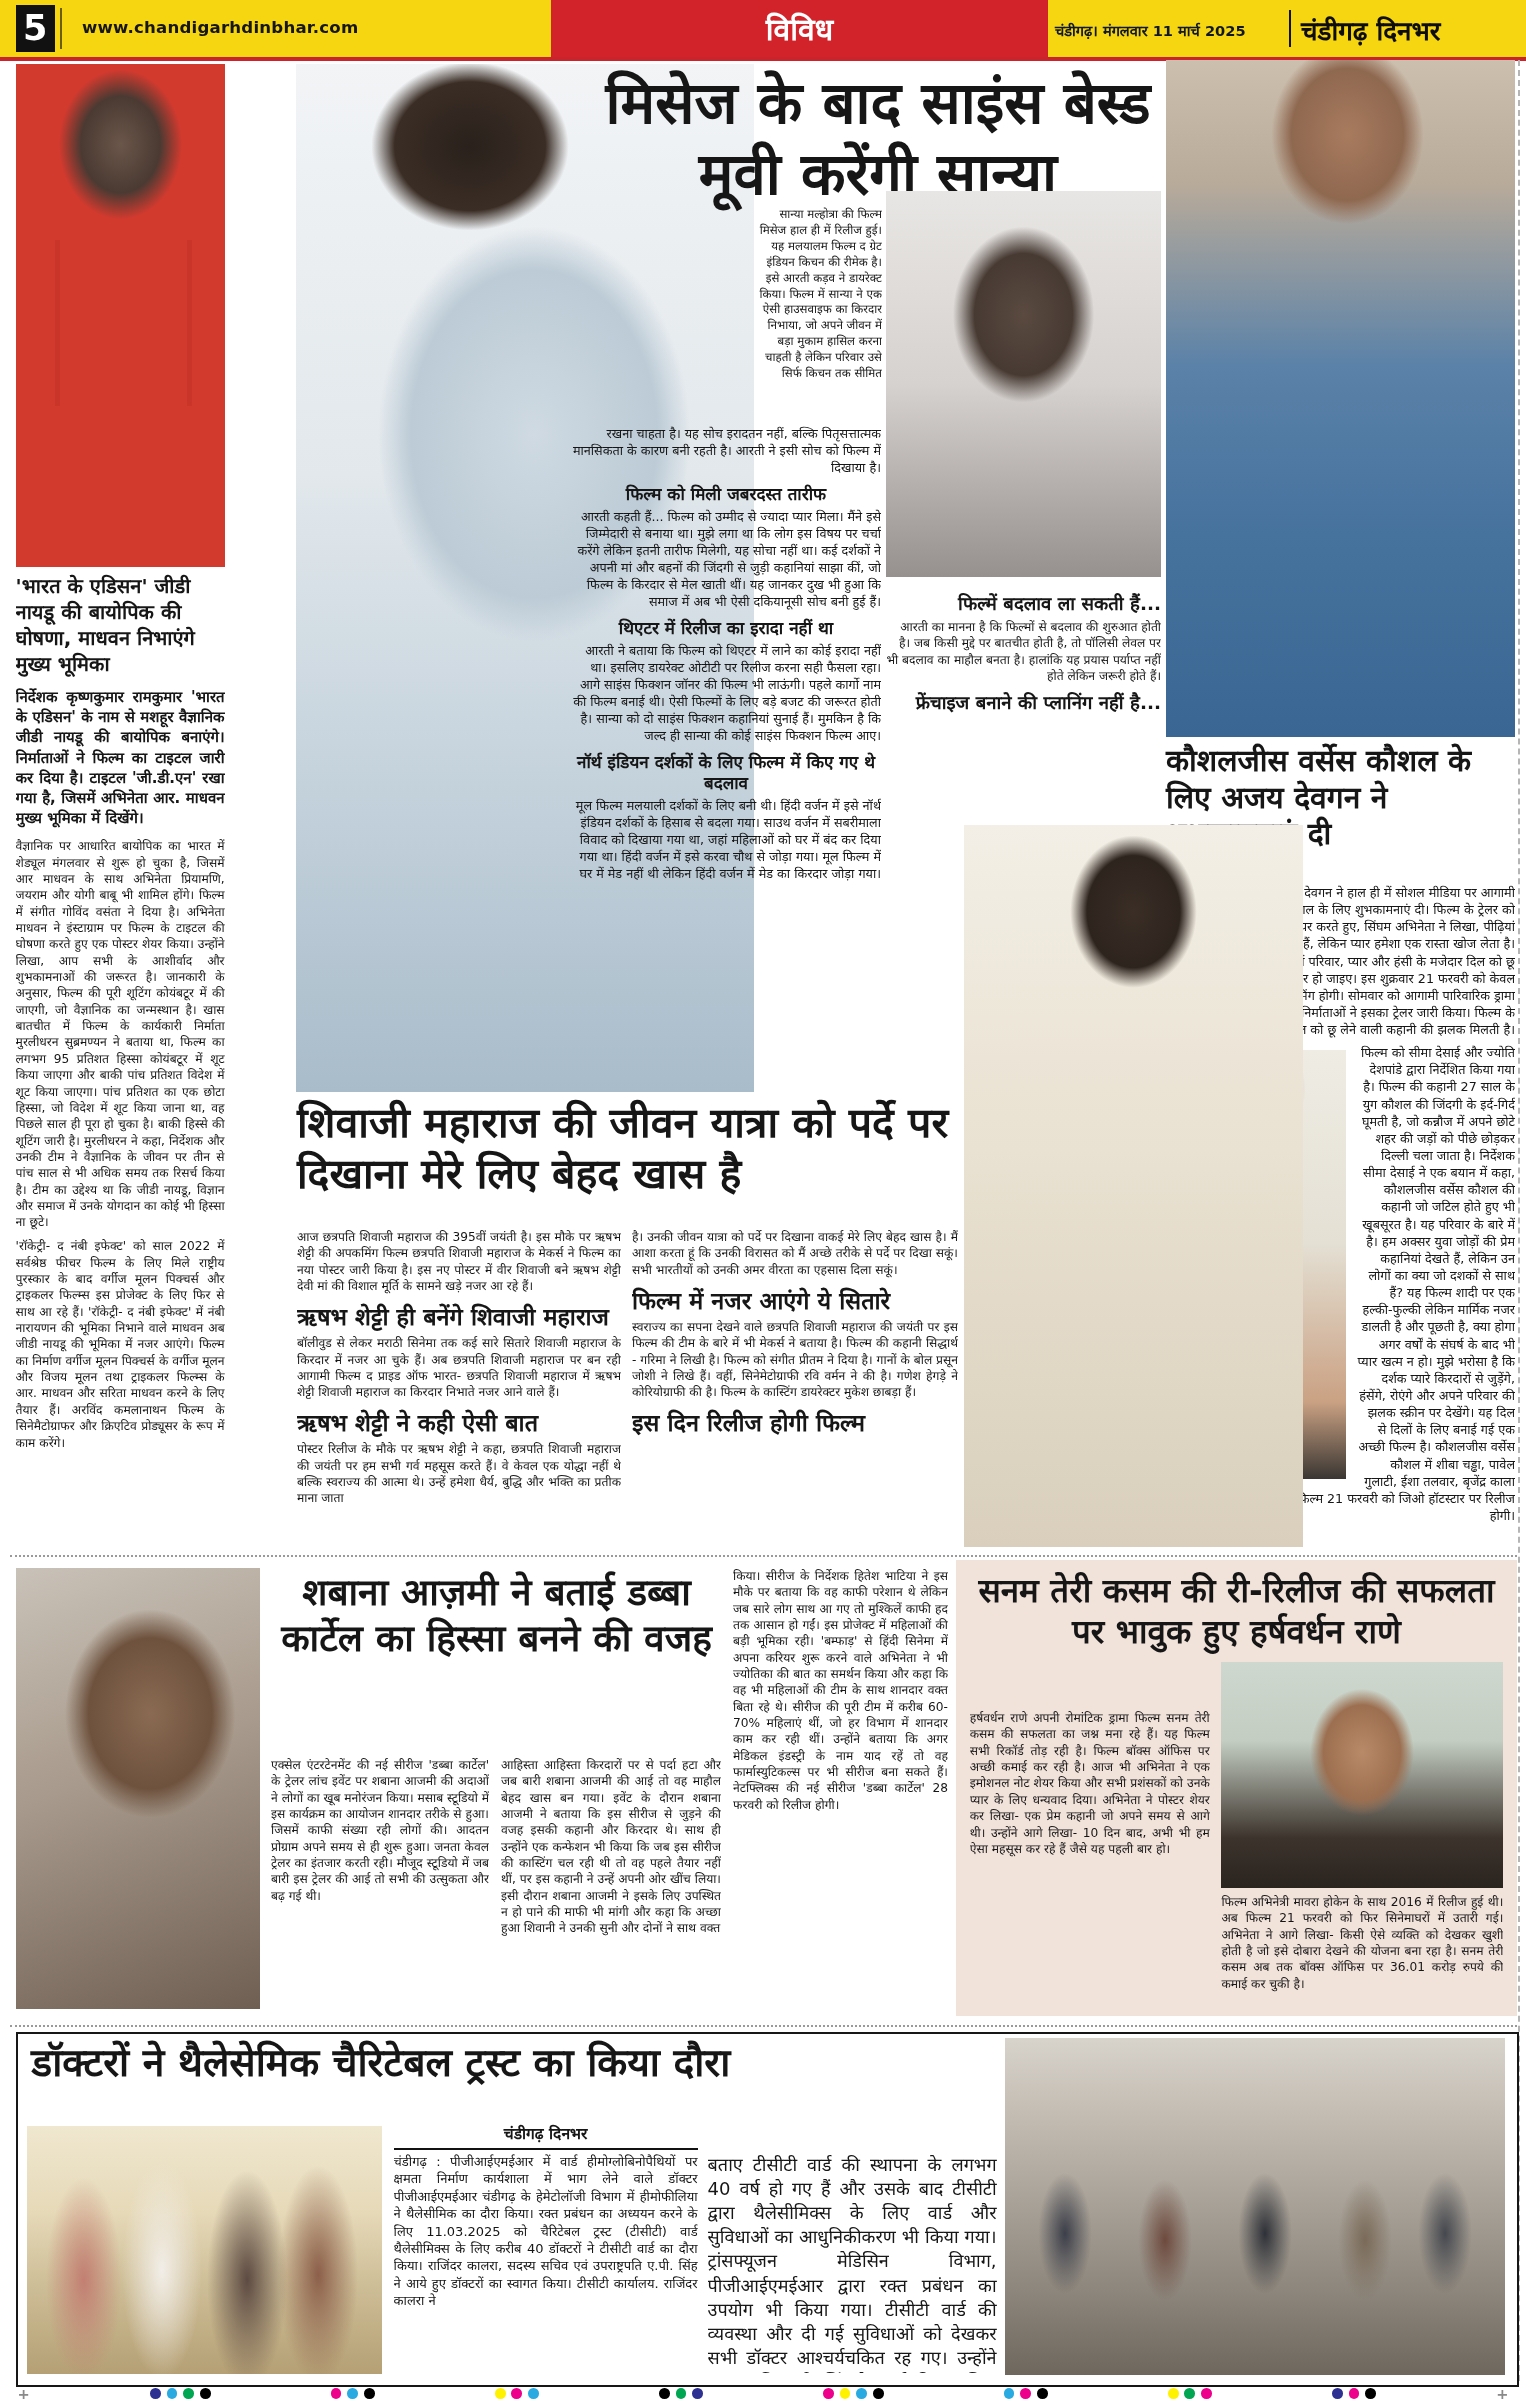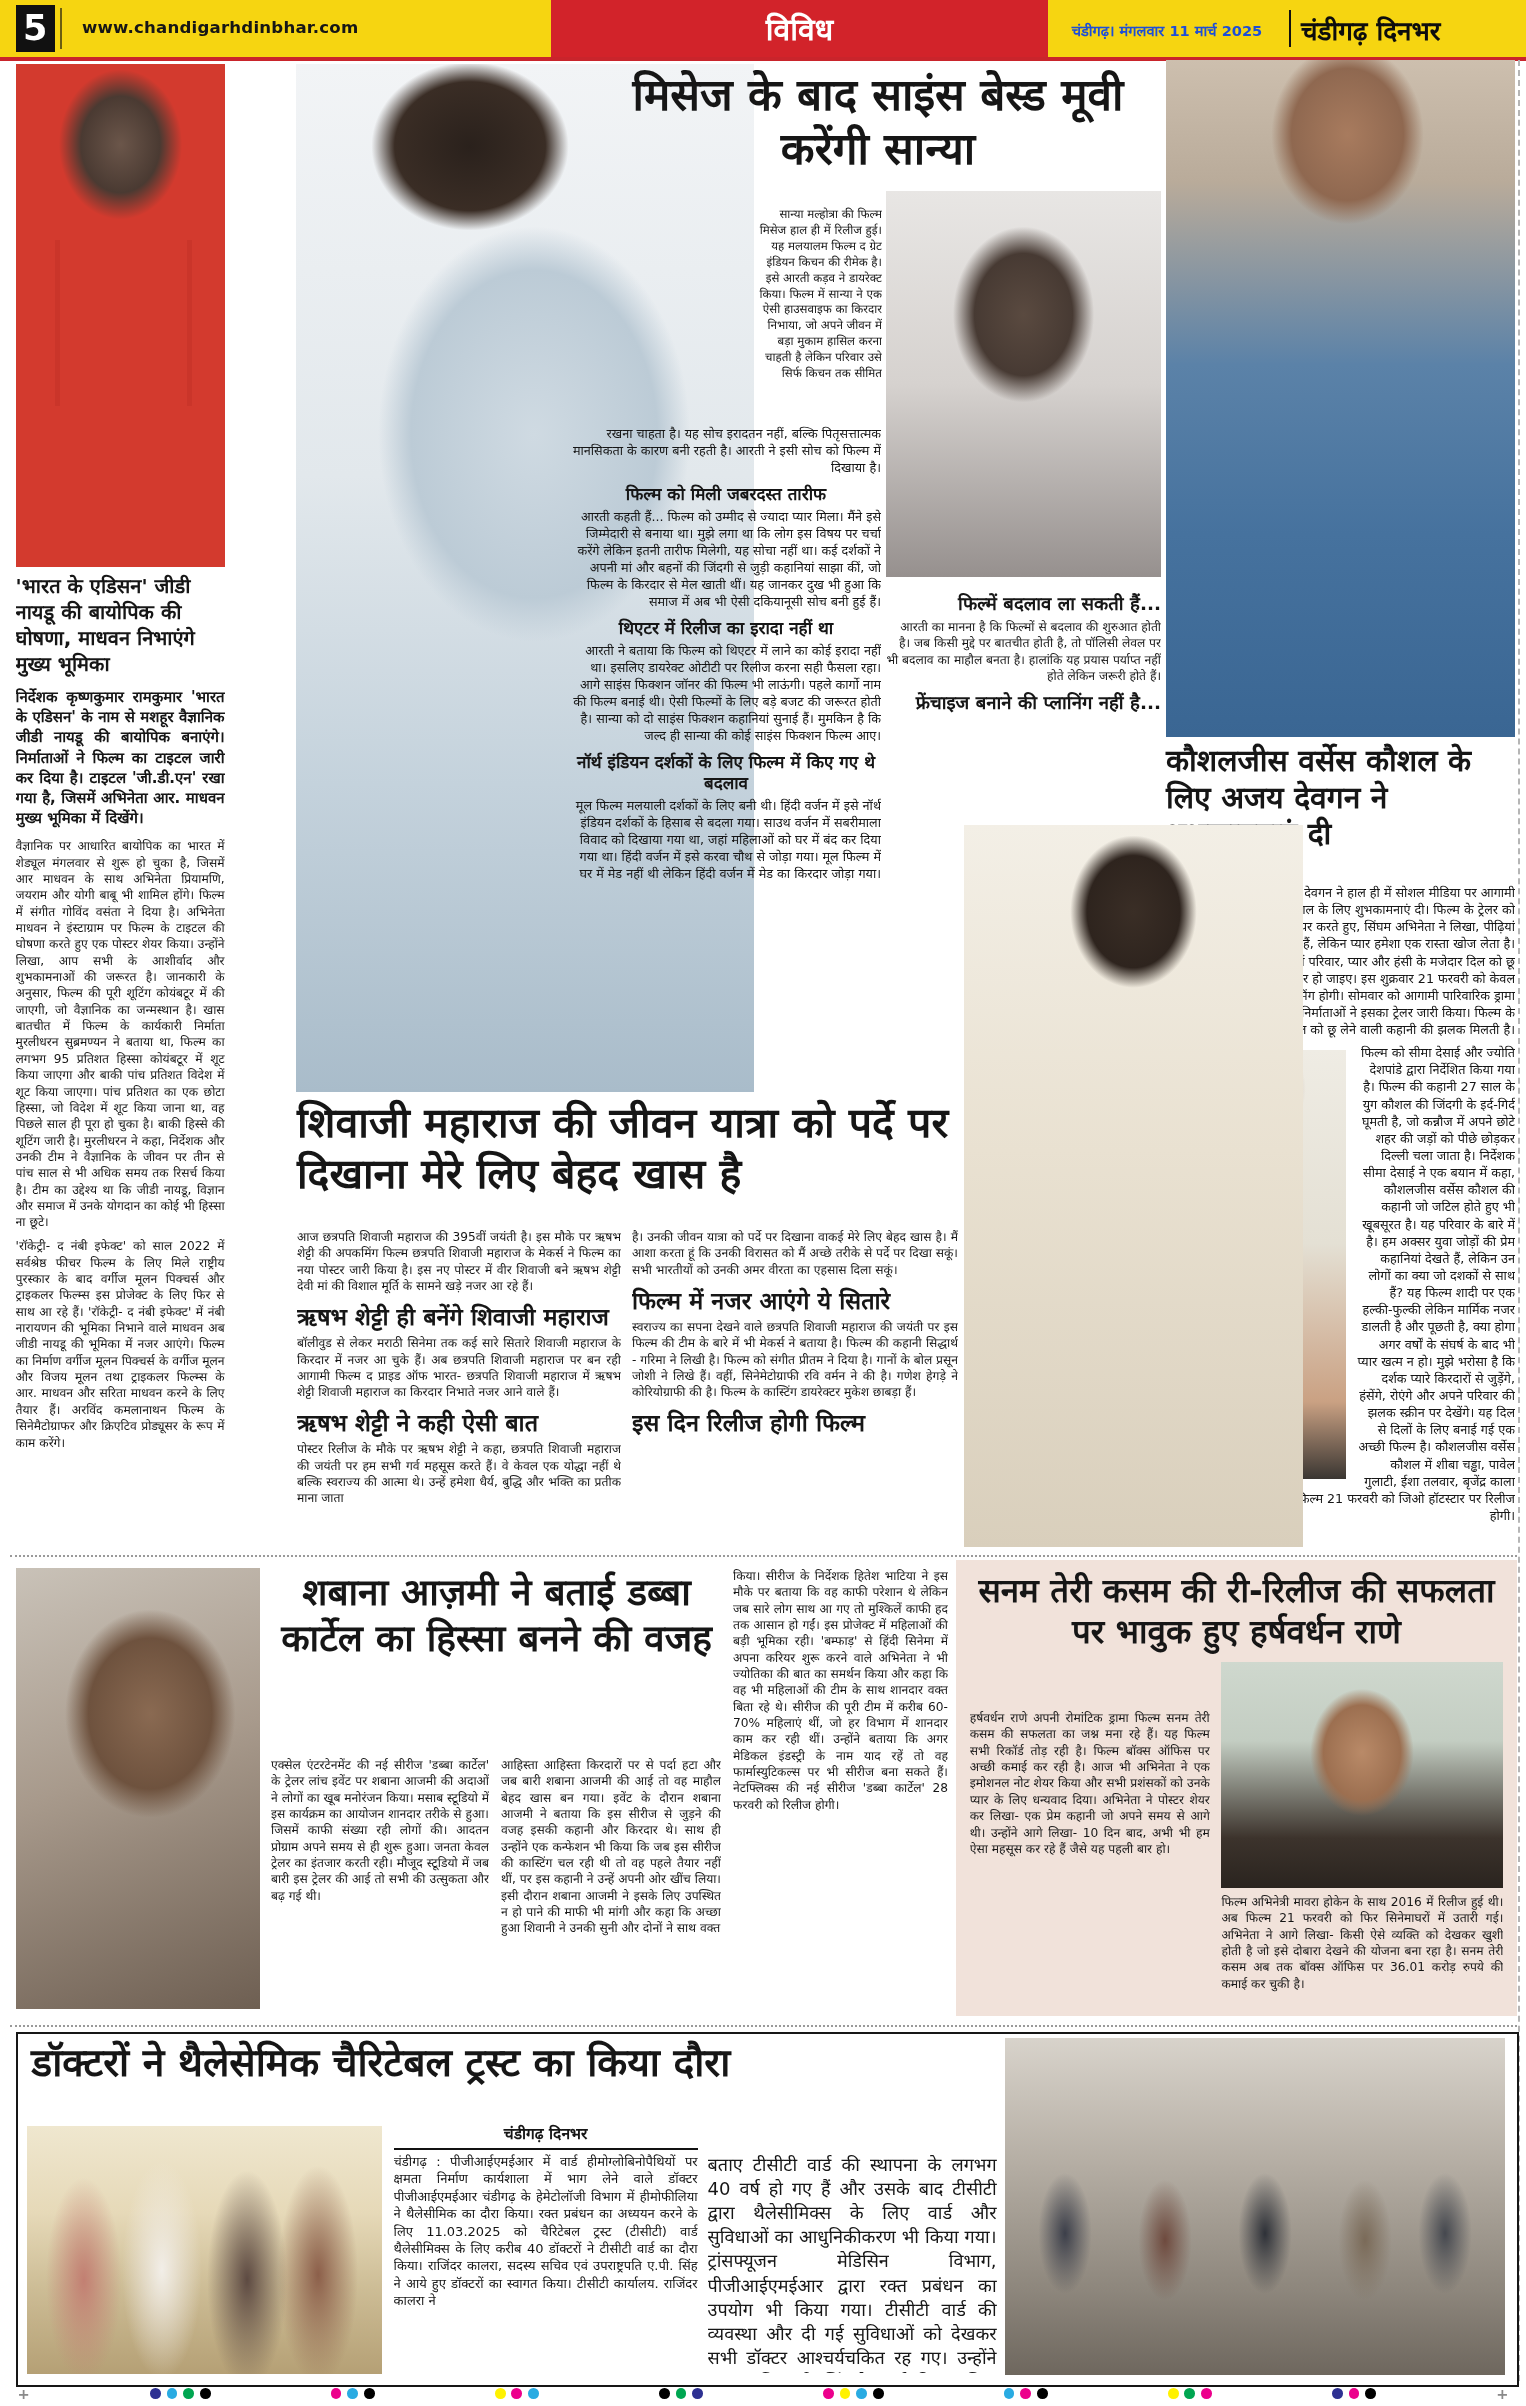--- a/index.html
+++ b/index.html
@@ -7,39 +7,39 @@
        font-family:"DejaVu Sans","Liberation Sans",sans-serif;color:#161616;}
   .abs{position:absolute;}
   
   #masthead{left:0;top:0;width:1526px;height:57px;background:#f6d511;border-bottom:4.9px solid #c9242b;}
   #pageno{left:15.6px;top:4.9px;width:39px;height:47px;background:#111;color:#fff;font-size:35px;font-weight:bold;
           display:flex;align-items:center;justify-content:center;}
   #pageno-rule{left:60px;top:7.8px;width:2px;height:41px;background:#6b5d10;}
   #site{left:82px;top:17.6px;font-size:16.6px;font-weight:bold;letter-spacing:0.2px;}
   #section-box{left:551px;top:0;width:497px;height:57px;background:#d2232a;color:#fff;display:flex;
                align-items:center;justify-content:center;font-size:30px;font-weight:bold;}
-  #dateline{left:1055px;top:19.5px;width:224px;font-size:14.6px;font-weight:bold;color:#1d4ed8;text-align:center;}
+  #dateline{left:1055px;top:19.5px;width:224px;font-size:14.6px;font-weight:bold;color:#0f172a;text-align:left;}
   #mast-div{left:1289px;top:9.8px;width:2px;height:37px;background:#111;}
   #paper{left:1301px;top:11.7px;width:219px;font-size:26px;font-weight:800;color:#0d0d0d;}
   
   .bodytxt{font-size:12.2px;line-height:1.34;text-align:justify;overflow:hidden;}
   .r{text-align:right;}
   .sub{font-weight:800;line-height:1.2;margin:7.8px 0 3.9px;}
   .ph{position:absolute;overflow:hidden;}
   
   #ph-madhavan{left:15.6px;top:64px;width:209px;height:503px;background:
       radial-gradient(88px 107px at 50% 16%, #6b564a 0%, #4a3a32 45%, rgba(0,0,0,0) 70%),
       linear-gradient(200deg,#d33a2e,#d33a2e) , linear-gradient(#3c3f46,#202227 55%,#121317);}
   #ph-madhavan::after{content:"";position:absolute;left:39px;top:176px;width:127px;height:166px;
       border-left:5.9px solid #c8342a;border-right:5.9px solid #c8342a;opacity:.8;}
   #left-col{left:15.6px;top:573px;width:209px;height:975px;overflow:hidden;}
   #left-col .hl{font-size:20px;font-weight:800;line-height:1.3;margin-bottom:9.8px;}
   #left-col .lead{font-size:15px;font-weight:bold;line-height:1.35;text-align:justify;margin-bottom:9.8px;}
   
-  #sanya-hl{left:595px;top:68px;width:566px;font-size:44px;font-weight:800;line-height:1.22;text-align:center;}
+  #sanya-hl{left:595px;top:68px;width:566px;font-size:58px;font-weight:800;line-height:1.22;text-align:center;}
   #ph-sanya{left:296px;top:64px;width:458px;height:1028px;background:
       radial-gradient(137px 117px at 38% 8%, #2a211c 0%, #3a2d25 55%, rgba(0,0,0,0) 72%),
       radial-gradient(205px 273px at 52% 36%, #cfdae2 0%, #bccbd6 60%, rgba(0,0,0,0) 76%),
       linear-gradient(180deg,#f2f4f6 0%,#e2e8ec 40%,#c4d2dc 70%,#a9bcca 100%);}
   #sanya-intro{left:759px;top:207px;width:123px;height:507px;font-size:11.7px;line-height:1.36;text-align:right;overflow:hidden;}
   #ph-aarti{left:886px;top:191px;width:275px;height:386px;background:
       radial-gradient(98px 122px at 50% 32%, #5a4a40 0%, #473a33 50%, rgba(0,0,0,0) 72%),
       linear-gradient(180deg,#e8e6e4 0%,#d6d2cf 50%,#96908e 100%);}
   #aarti-txt{left:886px;top:585px;width:275px;height:283px;overflow:hidden;text-align:right;}
   #aarti-txt .sub{font-size:18.5px;}

